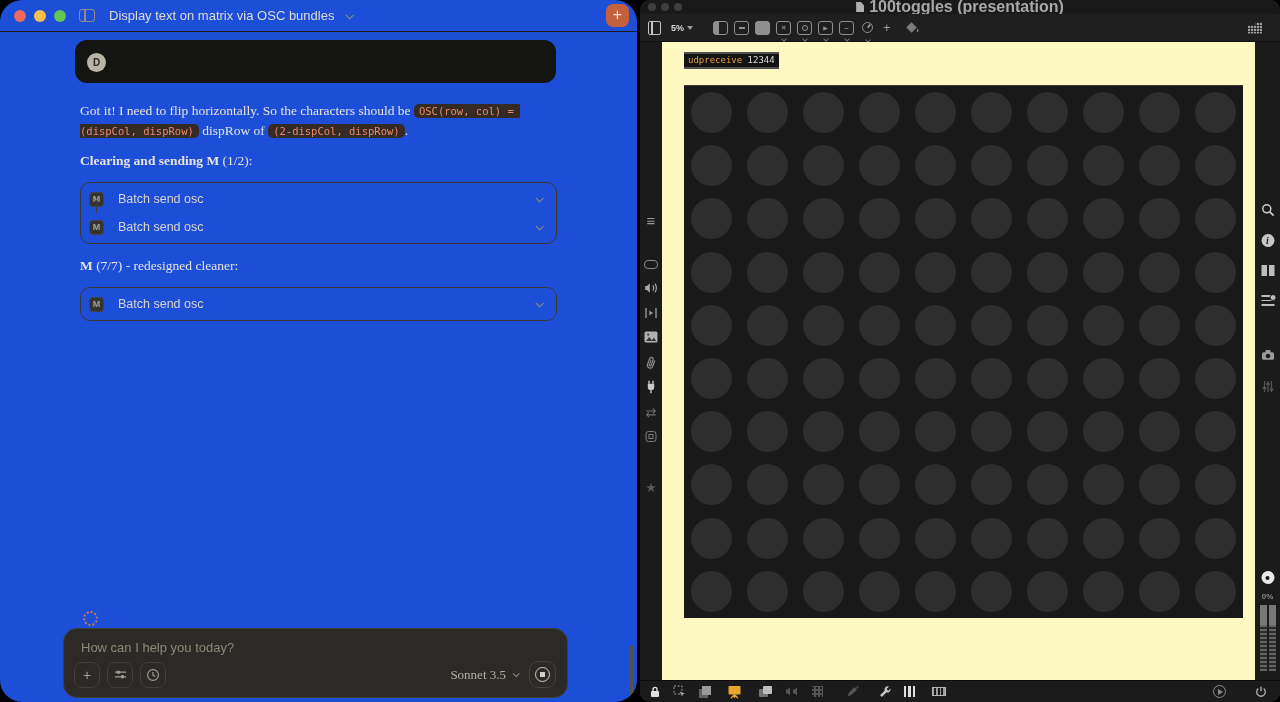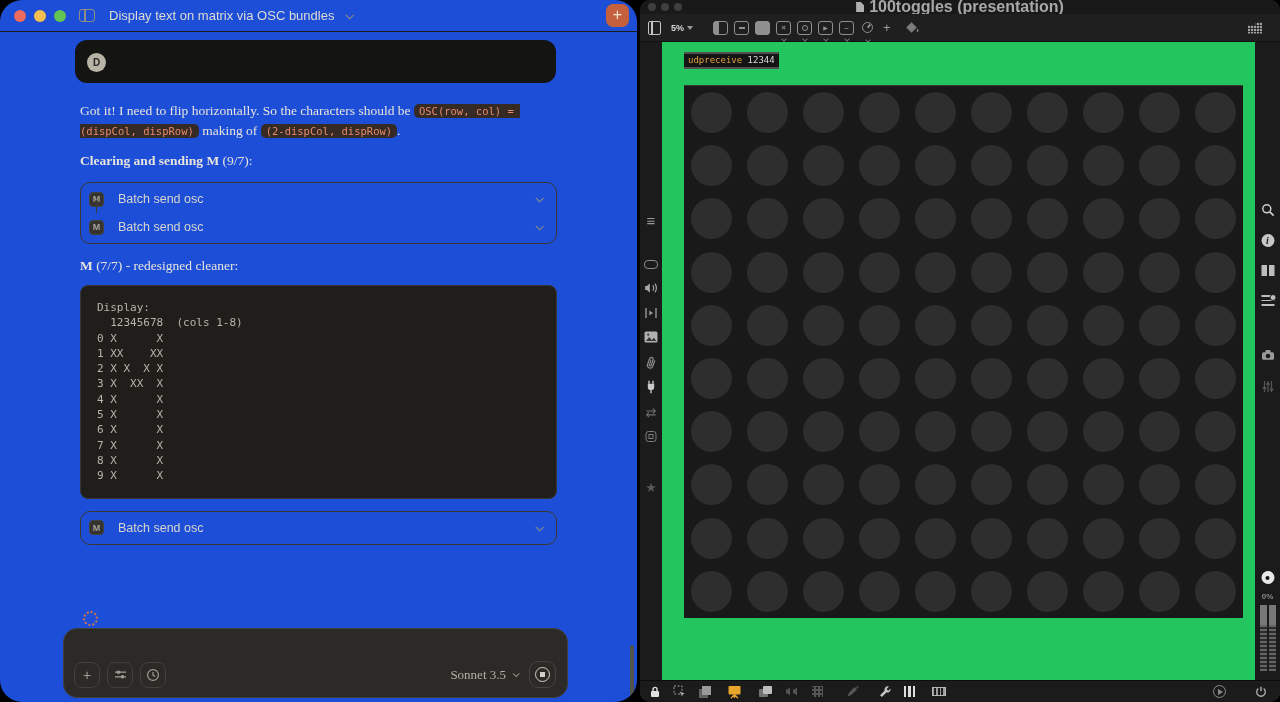--- a/index.html
+++ b/index.html
@@ -117,21 +117,21 @@
                 border-right:1.2px solid #6f6f6f; border-bottom:1.2px solid #6f6f6f;
                 transform:rotate(45deg); }
   .plus-glyph { font-size:13px; color:#9a9a9a; margin-left:8px; }
   .bucket { margin-left:14px; color:#7c7c7c; }
   .palette-grid { margin-left:auto; margin-right:18px; width:14px; height:12px;
       background-image:repeating-linear-gradient(90deg,#c9c9c9 0 2px,#4a4a4a 2px 3px),
                        repeating-linear-gradient(0deg,#c9c9c9 0 2px,#4a4a4a 2px 3px);
       background-blend-mode:multiply;
       clip-path:polygon(0 30%,55% 30%,55% 0,100% 0,100% 100%,0 100%); }
 
-  .mx-canvas { position:absolute; left:22px; right:25px; top:42px; bottom:22px; background:#22c55e; }
+  .mx-canvas { position:absolute; left:22px; right:25px; top:42px; bottom:22px; background:#fef9c3; }
   .udp-box { position:absolute; left:22px; top:10px; background:#141414;
              border-top:2px solid #515151; border-bottom:2px solid #515151;
              padding:1px 4px 2px; font-family:"DejaVu Sans Mono", monospace; font-size:9px; }
   .udp-name { color:#e3a144; } .udp-arg { color:#d9d9d9; }
   .matrix-panel { position:absolute; left:22px; top:43px; width:559px; height:533px;
                   background:#191919; border-top:1px solid #383838; display:grid; }
   .tgl { width:41px; height:41px; border-radius:50%; background:#2e2e2e; place-self:center; }
 
   .mx-leftstrip { position:absolute; left:0; top:42px; bottom:22px; width:22px; background:#1b1b1b; }
   .ls-i { position:absolute; left:50%; transform:translateX(-50%); color:#8a8a8a;
@@ -200,59 +200,48 @@
     <span class="lt-title">Display text on matrix via OSC bundles</span>
     <span class="chev lt-title-chev"></span>
     <div class="plus-btn">+</div>
   </div>
 
   <div class="user-bubble">
     <span class="avatar">D</span>
   </div>
 
   <div class="flow">
-    <div class="para"><span>Got it! I need to flip horizontally. So the characters should be </span><span class="ic">OSC(row, col) = (dispCol, dispRow)</span><span> making of </span><span class="ic">(2-dispCol, dispRow)</span><span>.</span></div>
-    <div class="para"><span class="b">Clearing and sending M</span><span> (9/7):</span></div>
+    <div class="para"><span>Got it! I need to flip horizontally. So the characters should be </span><span class="ic">OSC(row, col) = (dispCol, dispRow)</span><span> dispRow of </span><span class="ic">(2-dispCol, dispRow)</span><span>.</span></div>
+    <div class="para"><span class="b">Clearing and sending M</span><span> (1/2):</span></div>
     <div class="tool-card">
         <div class="trow">
           <span class="tbadge">M</span>
           <span class="tlabel">Batch send osc</span>
           <span class="chev"></span>
         </div>
         <div class="trow">
           <span class="tbadge">M</span>
           <span class="tlabel">Batch send osc</span>
           <span class="chev"></span>
         </div>
       </div>
     <div class="para"><span class="b">M</span><span> (7/7) - redesigned cleaner:</span></div>
-    <pre class="code-block">Display:
-  12345678  (cols 1-8)
-0 X      X
-1 XX    XX
-2 X X  X X
-3 X  XX  X
-4 X      X
-5 X      X
-6 X      X
-7 X      X
-8 X      X
-9 X      X</pre>
     <div class="tool-card">
         <div class="trow">
           <span class="tbadge">M</span>
           <span class="tlabel">Batch send osc</span>
           <span class="chev"></span>
         </div>
       </div>
   </div>
 
   <div class="spinner"></div>
 
   <div class="composer">
+    <input placeholder="How can I help you today?" style="">
     <div class="comp-row">
       <div class="cbtn">
           <span>+</span>
         </div>
       <div class="cbtn">
         <svg width="13" height="13" viewBox="0 0 13 13">
           <path d="M1 4.2h11M1 8.8h11" stroke="#a09d93" stroke-width="1.2"></path>
           <circle cx="4.5" cy="4.2" r="1.8" fill="#a09d93"></circle>
             <circle cx="8.5" cy="8.8" r="1.8" fill="#a09d93"></circle>
         </svg>

